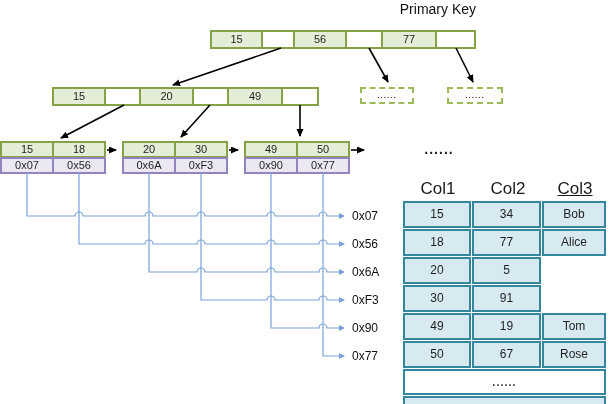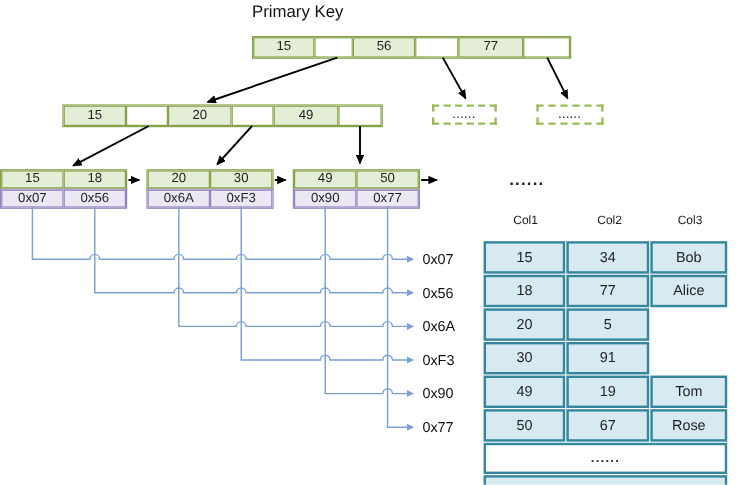--- a/index.html
+++ b/index.html
@@ -21,31 +21,31 @@
                   border:1px solid #85a246;font-size:11px;text-align:center;color:#1f1f1f;}
   .leafrow.keys .cell2{background:#e4eed6;}
   .leafrow.ptrs .cell2{background:#ece8f3;border-color:#9384c0;}
 
   
   .dashed-node{position:absolute;box-sizing:border-box;height:17px;border:2px dashed #9bbb59;
                background:#fff;text-align:center;font-size:8px;font-weight:bold;color:#333;
                line-height:13px;letter-spacing:1px;}
 
   
-  .title{position:absolute;left:210px;top:1px;width:266px;text-align:left;
+  .title{position:absolute;left:210px;top:1px;width:266px;text-align:right;
          font-size:14px;color:#111;}
   .mid-ellipsis{position:absolute;left:414px;top:141px;width:50px;text-align:center;
                 font-size:14px;font-weight:bold;letter-spacing:1px;color:#222;}
   .addr{position:absolute;left:352px;width:42px;height:16px;line-height:16px;
         font-size:12px;color:#111;}
 
   
   .thead{position:absolute;left:403px;top:179px;display:flex;}
-  .thead span{display:block;text-align:center;font-size:10px;color:#1a1a1a;}
-  .thead .h1{width:70px;} .thead .h2{width:70px;} .thead .h3{width:64px;}
+  .thead span{display:block;text-align:center;font-size:17px;color:#1a1a1a;}
+  .thead .h1{width:70px;} .thead .h2{width:70px;} .thead .h3{width:64px;text-decoration:underline;}
   .tbl{position:absolute;left:403px;top:201px;width:204px;}
   .trow{display:flex;gap:1px;margin-bottom:1px;}
   .tcell{box-sizing:border-box;border:2px solid #35879d;background:#d7eaf1;height:27px;
          line-height:23px;text-align:center;font-size:12px;color:#1f1f1f;}
   .tc1{width:68px;} .tc2{width:69px;} .tc3{width:64px;}
   .tellipsis{box-sizing:border-box;width:203px;border:2px solid #35879d;background:#fff;
              height:26px;line-height:22px;text-align:center;font-size:11px;font-weight:bold;
              letter-spacing:1px;color:#333;margin-bottom:1px;}
   .tpartial{box-sizing:border-box;width:203px;border:2px solid #35879d;background:#d7eaf1;height:14px;}
 

